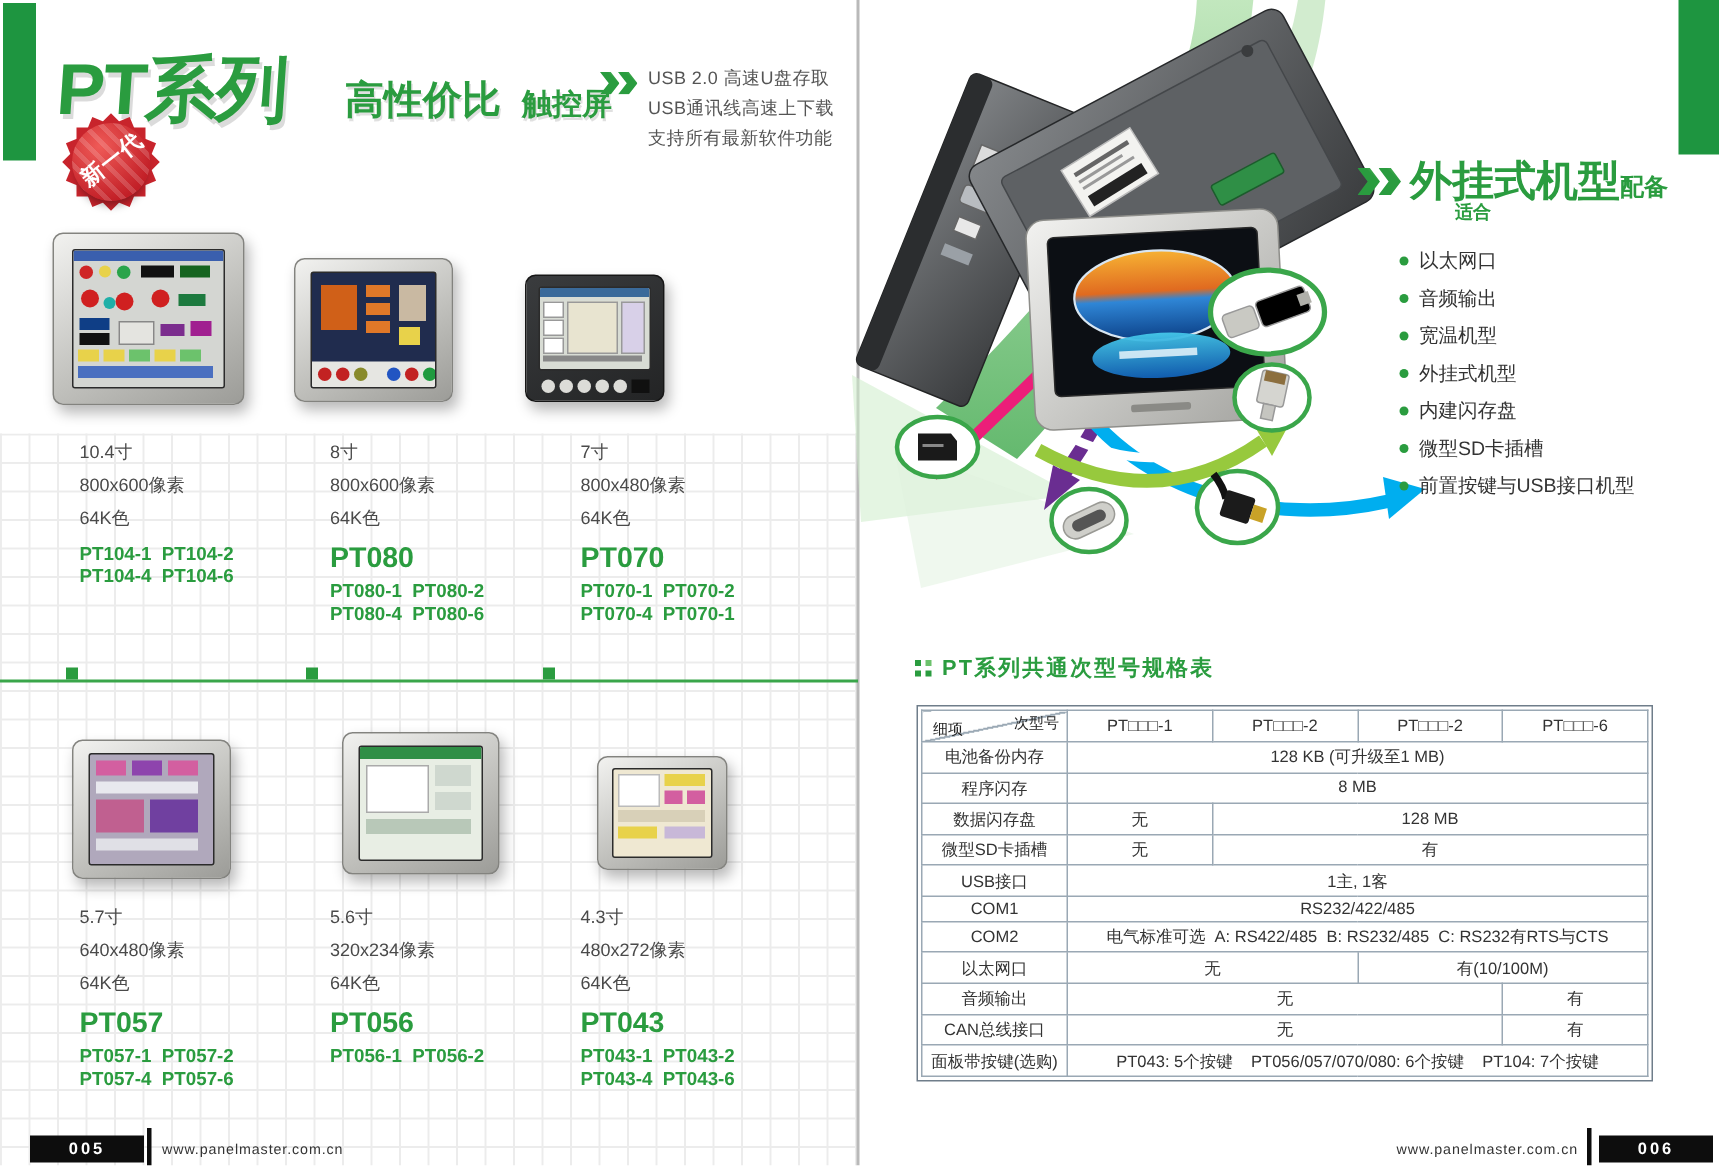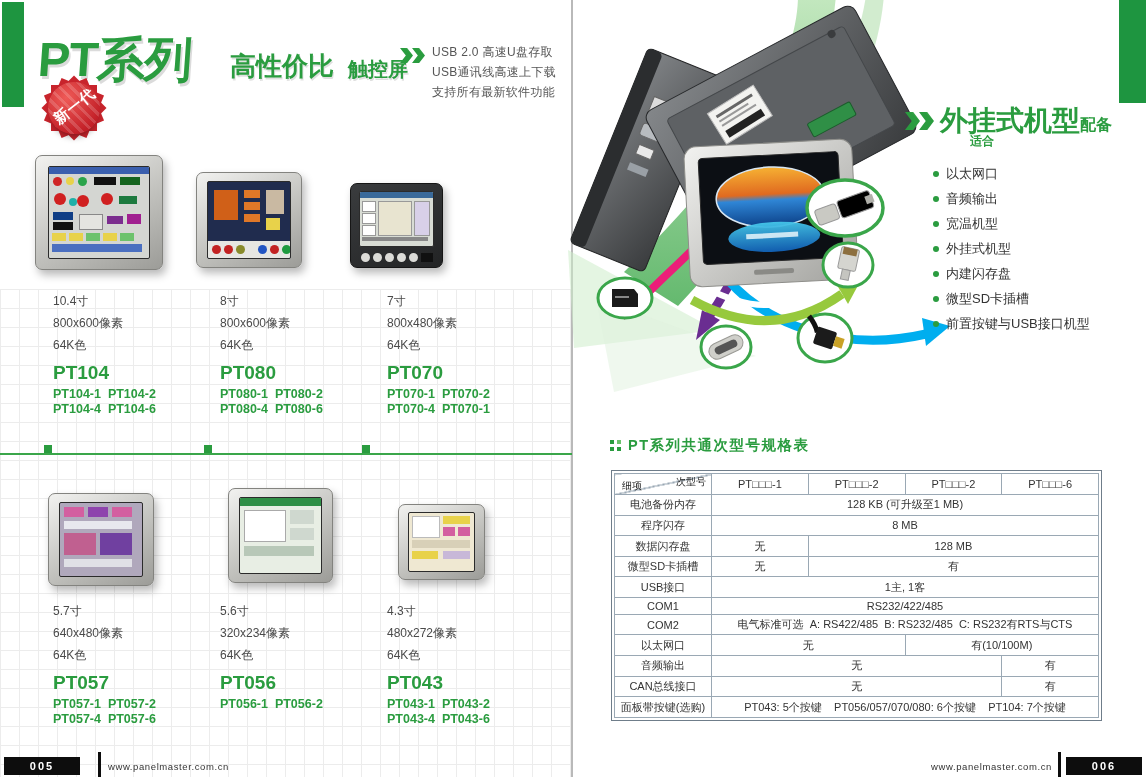--- a/index.html
+++ b/index.html
@@ -178,21 +178,20 @@
   <div class="d" style="left:34px;bottom:5px;width:9px;height:9px;border-radius:50%;background:#dcdcd8"></div>
   <div class="d" style="left:46px;bottom:5px;width:9px;height:9px;border-radius:50%;background:#dcdcd8"></div>
   <div class="d" style="left:58px;bottom:5px;width:9px;height:9px;border-radius:50%;background:#dcdcd8"></div>
   <div class="d" style="left:70px;bottom:5px;width:12px;height:9px;background:#101010"></div>
 </div>
 
 <div class="pspec" style="left:53px;top:294px">
   <p class="ln s1">10.4寸</p>
   <p class="ln s2">800x600像素</p>
   <p class="ln s3">64K色</p>
-  <p class="model">PT104</p>
   <p class="vl">PT104-1  PT104-2</p>
   <p class="vl">PT104-4  PT104-6</p>
 </div>
 <div class="pspec" style="left:220px;top:294px">
   <p class="ln s1">8寸</p>
   <p class="ln s2">800x600像素</p>
   <p class="ln s3">64K色</p>
   <p class="model">PT080</p>
   <p class="vl">PT080-1  PT080-2</p>
   <p class="vl">PT080-4  PT080-6</p>
@@ -261,21 +260,21 @@
 </div>
 <div class="pspec" style="left:387px;top:604px">
   <p class="ln s1">4.3寸</p>
   <p class="ln s2">480x272像素</p>
   <p class="ln s3">64K色</p>
   <p class="model">PT043</p>
   <p class="vl">PT043-1  PT043-2</p>
   <p class="vl">PT043-4  PT043-6</p>
 </div>
 
-<div class="pg-box" style="left:4px;top:757px">005</div>
+<div class="pg-box" style="left:20px;top:757px">005</div>
 <div class="pg-rule" style="left:98px;top:752px"></div>
 <div class="pg-url" style="left:108px;top:761px">www.panelmaster.com.cn</div>
 
 <svg class="abs" style="left:566px;top:0" width="580" height="420" viewBox="0 0 580 420">
   <defs>
     <linearGradient id="gSw" x1="0" y1="0" x2="0" y2="1">
       <stop offset="0" stop-color="#b9e4b4"></stop>
         <stop offset="1" stop-color="#49ad55"></stop>
     </linearGradient>
     <linearGradient id="gBack" x1="0" y1="0" x2="1" y2="1">

